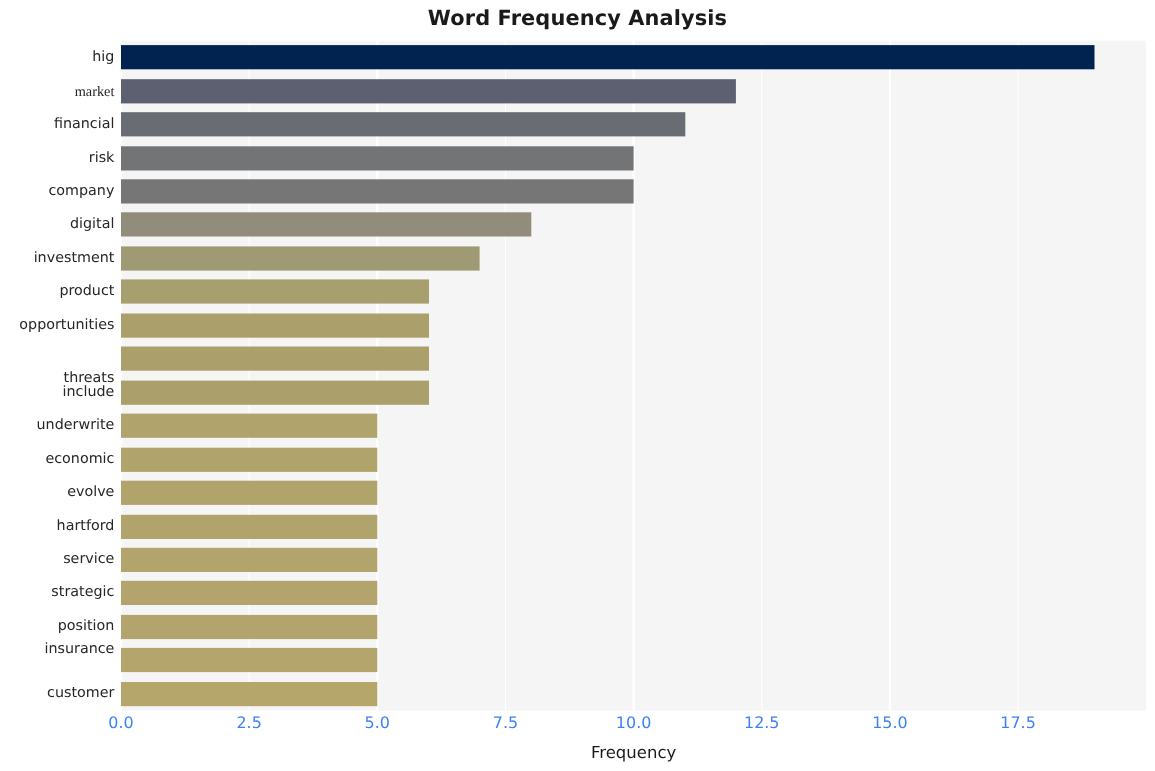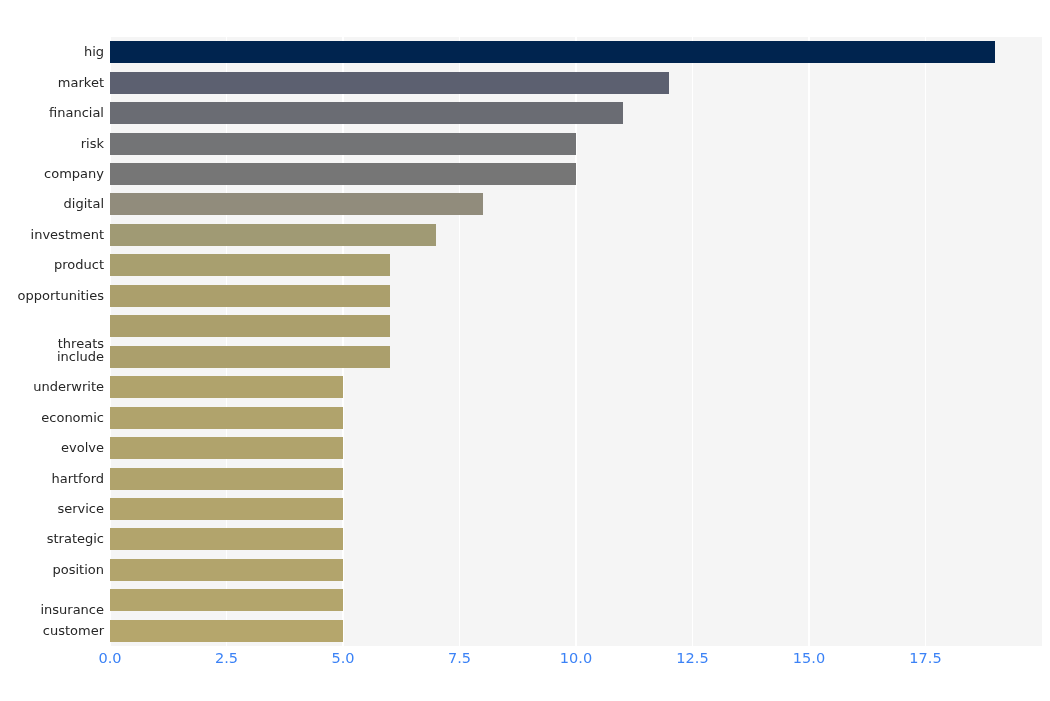--- a/index.html
+++ b/index.html
@@ -99,20 +99,21 @@
     text-align: center;
     font-size: 15px;
     color: #1a1a1a;
   }
 </style>
 </head>
 <body>
 
 <div id="figure">
 
+  <div id="chart-title">Word Frequency Analysis</div>
 
   <div id="plot-area" style="background: rgb(245, 245, 245);">
       <div class="gridline-v" style="left: -0.8px; background: rgb(255, 255, 255);"></div>
       <div class="gridline-v" style="left: 115.7px; background: rgb(255, 255, 255);"></div>
       <div class="gridline-v" style="left: 232.2px; background: rgb(255, 255, 255);"></div>
       <div class="gridline-v" style="left: 348.7px; background: rgb(255, 255, 255);"></div>
       <div class="gridline-v" style="left: 465.2px; background: rgb(255, 255, 255);"></div>
       <div class="gridline-v" style="left: 581.7px; background: rgb(255, 255, 255);"></div>
       <div class="gridline-v" style="left: 698.2px; background: rgb(255, 255, 255);"></div>
       <div class="gridline-v" style="left: 814.7px; background: rgb(255, 255, 255);"></div>
@@ -136,46 +137,47 @@
       <div class="bar" title="hartford: 5" style="left: 0px; top: 430.525px; width: 233px; height: 22px; background: rgb(176, 163, 108);"></div>
       <div class="bar" title="service: 5" style="left: 0px; top: 460.975px; width: 233px; height: 22px; background: rgb(178, 164, 108);"></div>
       <div class="bar" title="strategic: 5" style="left: 0px; top: 491.425px; width: 233px; height: 22px; background: rgb(178, 164, 108);"></div>
       <div class="bar" title="position: 5" style="left: 0px; top: 521.875px; width: 233px; height: 22px; background: rgb(178, 164, 108);"></div>
       <div class="bar" title="insurance: 5" style="left: 0px; top: 552.325px; width: 233px; height: 22px; background: rgb(179, 165, 108);"></div>
       <div class="bar" title="customer: 5" style="left: 0px; top: 582.775px; width: 233px; height: 22px; background: rgb(181, 166, 108);"></div>
     </div>
 
   <div id="ylabels">
       <div class="ytick-label" style="top: 6.225px;">hig</div>
-      <div class="ytick-label" style="top: 36.675px;">market</div>
+      <div class="ytick-label" style="top: 36.675px; font-family: Liberation Serif, serif;">market</div>
       <div class="ytick-label" style="top: 67.125px;">financial</div>
       <div class="ytick-label" style="top: 97.575px;">risk</div>
       <div class="ytick-label" style="top: 128.025px;">company</div>
       <div class="ytick-label" style="top: 158.475px;">digital</div>
       <div class="ytick-label" style="top: 188.925px;">investment</div>
       <div class="ytick-label" style="top: 219.375px;">product</div>
       <div class="ytick-label" style="top: 249.825px;">opportunities</div>
       <div class="ytick-label" style="top: 298px;">threats</div>
       <div class="ytick-label" style="top: 310.725px;">include</div>
       <div class="ytick-label" style="top: 341.175px;">underwrite</div>
       <div class="ytick-label" style="top: 371.625px;">economic</div>
       <div class="ytick-label" style="top: 402.075px; padding-left: 28px;">evolve</div>
       <div class="ytick-label" style="top: 432.525px;">hartford</div>
       <div class="ytick-label" style="top: 462.975px;">service</div>
       <div class="ytick-label" style="top: 493.425px;">strategic</div>
       <div class="ytick-label" style="top: 523.875px;">position</div>
-      <div class="ytick-label" style="top: 564px;">insurance</div>
+      <div class="ytick-label" style="top: 545px;">insurance</div>
       <div class="ytick-label" style="top: 584.775px;">customer</div>
     </div>
 
   <div id="xticks">
       <div class="xtick-label" style="left: 0px;">0.0</div>
       <div class="xtick-label" style="left: 116.5px; text-align: center;">2.5</div>
       <div class="xtick-label" style="left: 233px;">5.0</div>
       <div class="xtick-label" style="left: 349.5px;">7.5</div>
       <div class="xtick-label" style="left: 466px;">10.0</div>
       <div class="xtick-label" style="left: 582.5px;">12.5</div>
       <div class="xtick-label" style="left: 699px;">15.0</div>
       <div class="xtick-label" style="left: 815.5px;">17.5</div>
     </div>
 
+  <div id="xaxis-title">Frequency</div>
 
 </div>
 
 </body></html>

